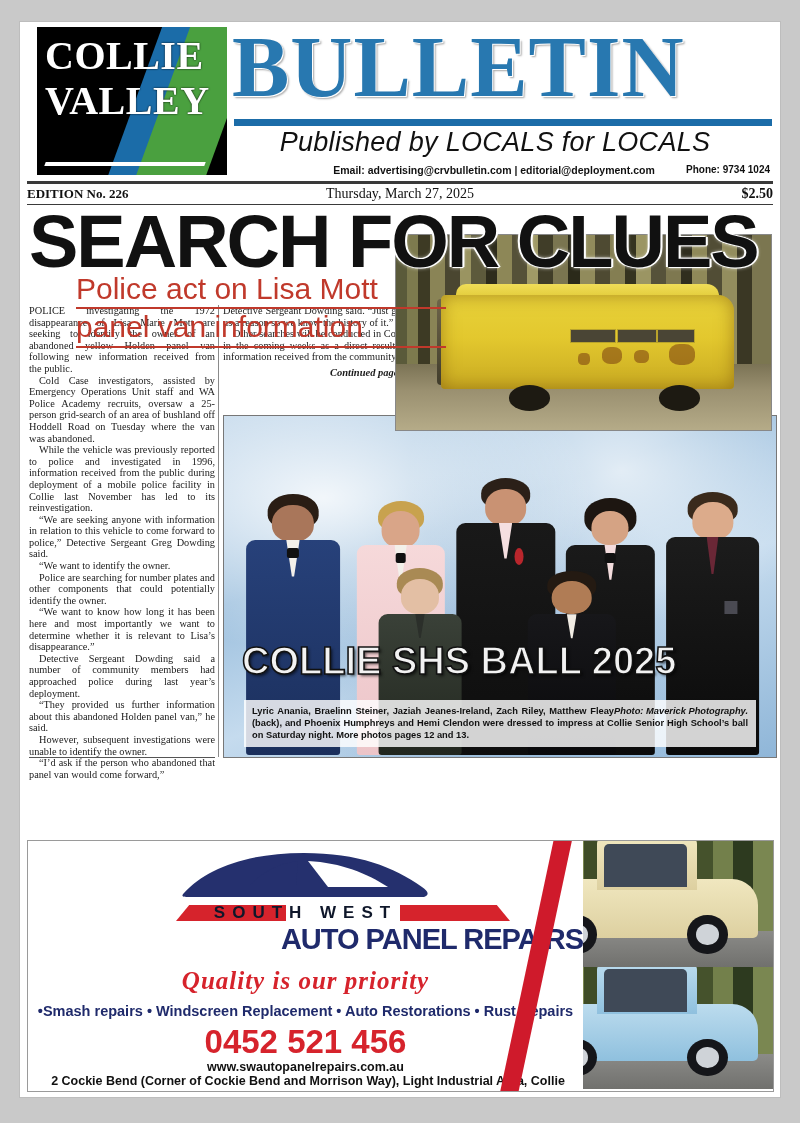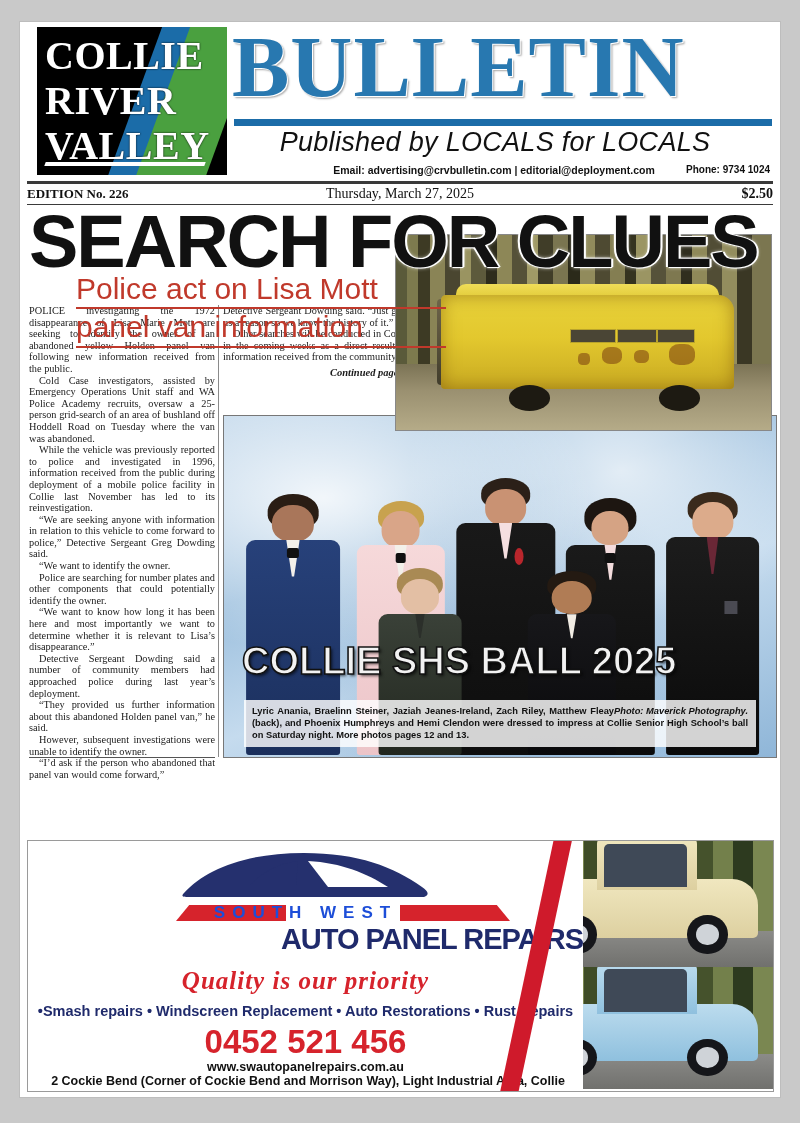--- a/index.html
+++ b/index.html
@@ -206,21 +206,21 @@
     position:absolute;left:440px;top:-30px;width:62px;height:320px;
     background:#fff;transform:rotate(12deg);z-index:3;
   }
 
   .car-logo{position:absolute;left:148px;top:6px;width:260px;height:60px;z-index:5;}
   .swoosh-red{position:absolute;z-index:5;background:#d6232c;}
   .sw-l{left:148px;top:64px;width:110px;height:16px;clip-path:polygon(12% 0,100% 0,100% 100%,0 100%);}
   .sw-r{left:372px;top:64px;width:110px;height:16px;clip-path:polygon(0 0,88% 0,100% 100%,0 100%);}
   .southwest{
     position:absolute;left:0;top:62px;width:555px;text-align:center;z-index:6;
-    font-size:17px;font-weight:bold;letter-spacing:7px;color:#1d4ed8;
+    font-size:17px;font-weight:bold;letter-spacing:7px;color:#0f172a;
   }
   .apr{
     position:absolute;left:0;top:82px;width:555px;text-align:right;z-index:6;
     font-size:29px;font-weight:bold;letter-spacing:-1px;color:#1f2a6b;
   }
   .quality{
     position:absolute;left:0;top:126px;width:555px;text-align:center;z-index:6;
     font-family:"Liberation Serif", serif;font-style:italic;font-weight:bold;
     font-size:25px;color:#d6232c;letter-spacing:1px;
   }
@@ -246,21 +246,20 @@
 
 <div class="page">
   <div class="sheet">
 
     <div class="masthead">
       <div class="logo-block">
         <div class="stripe blue"></div>
         <div class="stripe green"></div>
         <div class="logo-words">
           <span class="lw1">COLLIE</span>
-          <span class="lw2">RIVER</span>
           <span class="lw3">VALLEY</span>
         </div>
         <div class="logo-underline"></div>
       </div>
 
       <div class="bulletin-zone">
         <div class="bulletin">BULLETIN</div>
         <div class="blue-rule"></div>
         <div class="tagline">Published by LOCALS for LOCALS</div>
         <div class="contact-row">

